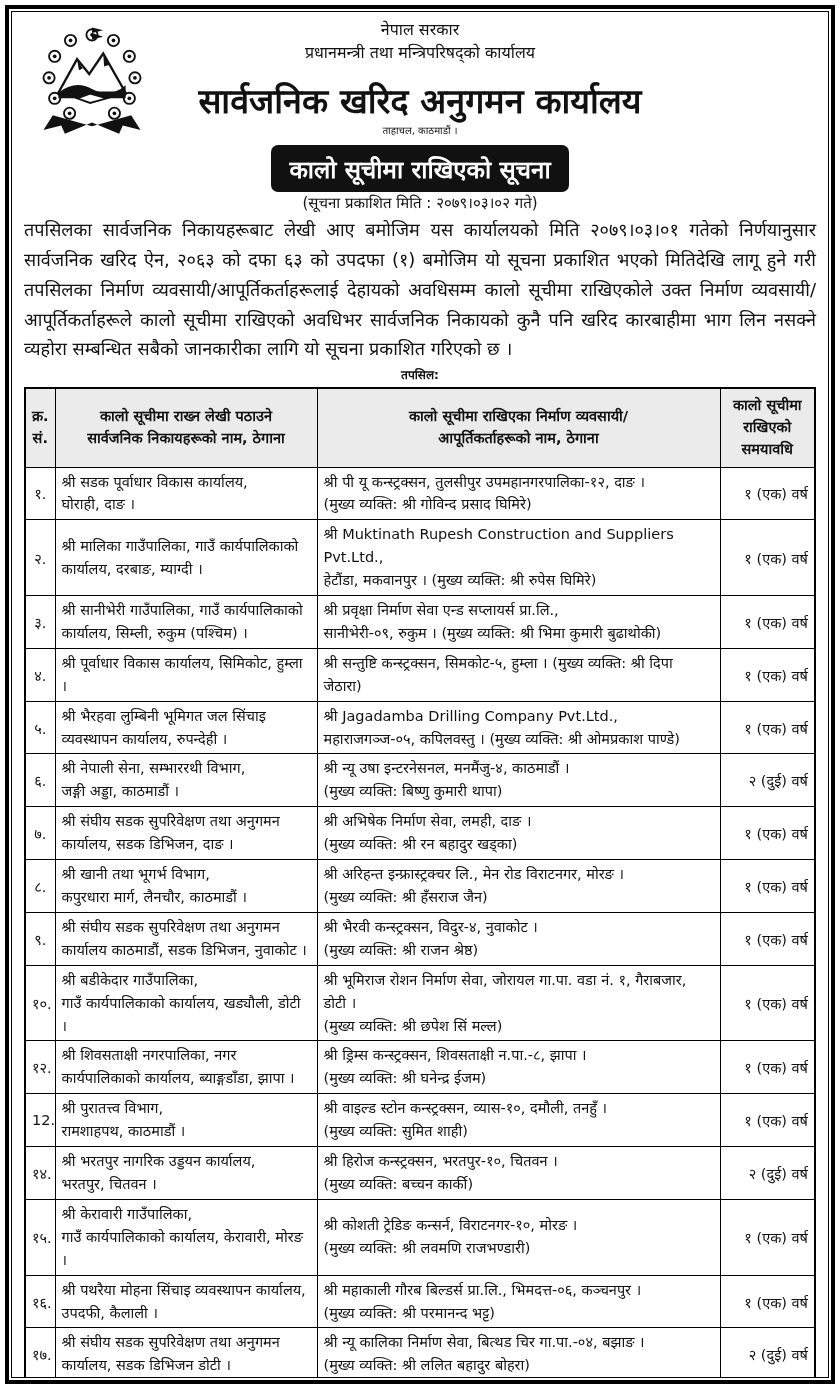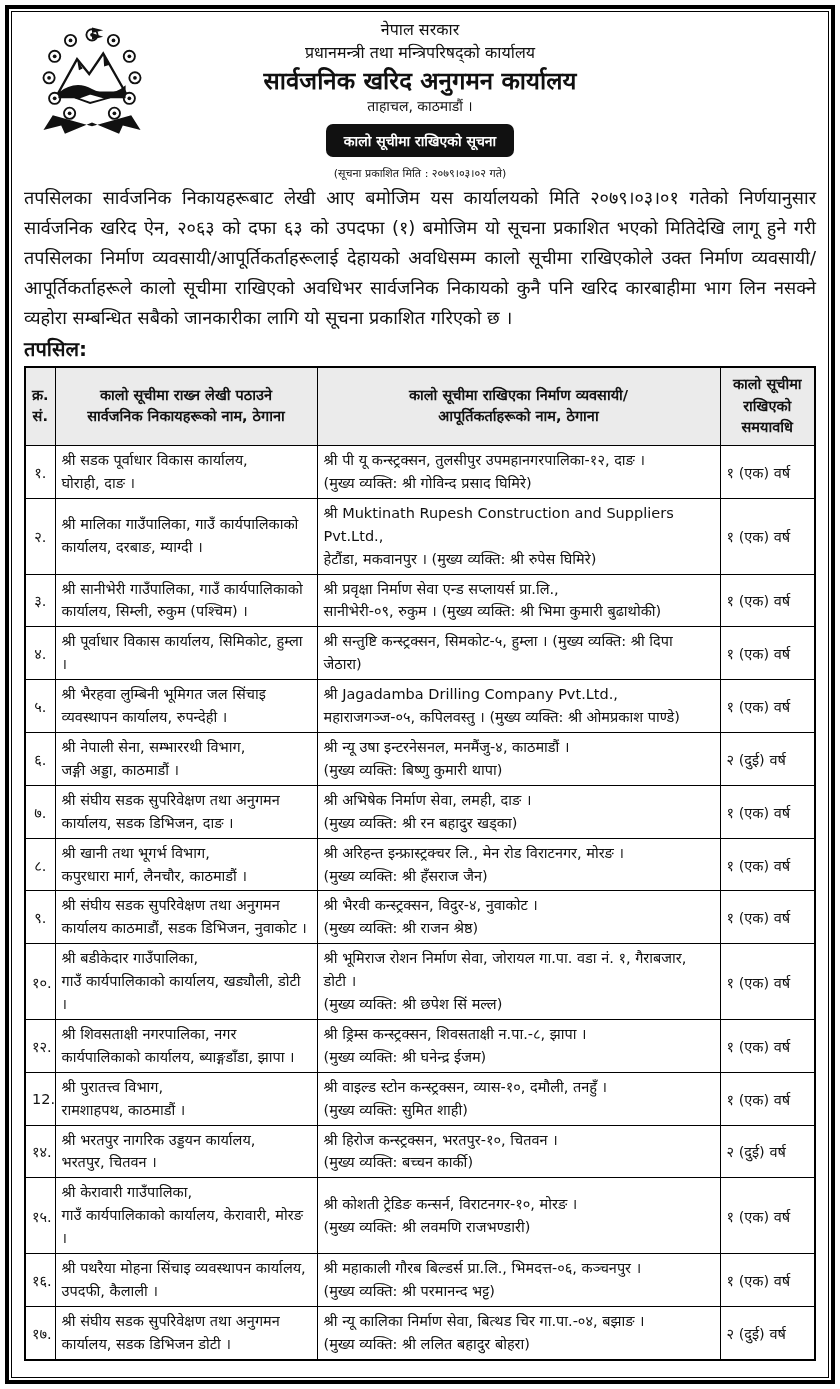--- a/index.html
+++ b/index.html
@@ -25,40 +25,40 @@
     padding: 6px 12px 10px 12px;
     overflow: hidden;
   }
   
   .hdr { position: relative; text-align: center; }
   .emblem {
     position: absolute; left: 12px; top: 4px;
     width: 112px; height: 120px;
   }
   .hdr-line1, .hdr-line2 { font-size: 16px; line-height: 1.45; }
-  .hdr-line3 { font-size: 24px; font-weight: bold; line-height: 1.25; margin-top: 2px; }
-  .hdr-line4 { font-size: 14px; line-height: 1.5; }
+  .hdr-line3 { font-size: 34px; font-weight: bold; line-height: 1.25; margin-top: 16px; }
+  .hdr-line4 { font-size: 10px; line-height: 1.5; }
   .banner {
     display: inline-block;
     background: #111; color: #fff;
-    font-size: 14px; font-weight: bold;
+    font-size: 24px; font-weight: bold;
     padding: 7px 18px;
     border-radius: 7px;
     margin-top: 7px;
   }
-  .pubdate { font-size: 11px; margin-top: 8px; }
+  .pubdate { font-size: 15px; margin-top: 0; }
   
   .notice-body {
     font-size: 18px;
     line-height: 1.66;
     text-align: justify;
     margin: 3px 0 0 0;
   }
   .schedule-label {
-    text-align: left; font-weight: bold; font-size: 20px;
+    text-align: center; font-weight: bold; font-size: 12px;
     margin: 2px 0 4px 0;
   }
   
   table.blacklist {
     width: 100%;
     border-collapse: collapse;
     border: 2px solid #000;
     table-layout: fixed;
   }
   table.blacklist th, table.blacklist td {
@@ -76,21 +76,21 @@
     white-space: pre-line;
     line-height: 1.5;
     padding: 6px 4px;
   }
   col.c1 { width: 30px; }
   col.c2 { width: 262px; }
   col.c3 { width: auto; }
   col.c4 { width: 95px; }
   td.c1 { text-align: center; padding: 2px 1px; }
   td.c2, td.c3 { white-space: pre-line; line-height: 1.58; }
-  td.c4 { text-align: left; white-space: nowrap; padding: 2px 2px; }
+  td.c4 { text-align: right; white-space: nowrap; padding: 2px 2px; }
 </style>
 </head>
 <body>
 
 <div class="page">
   <div class="frame">
     <div class="frame-inner">
 
       <div class="hdr">
         <svg class="emblem" viewBox="0 0 120 125" aria-hidden="true">

